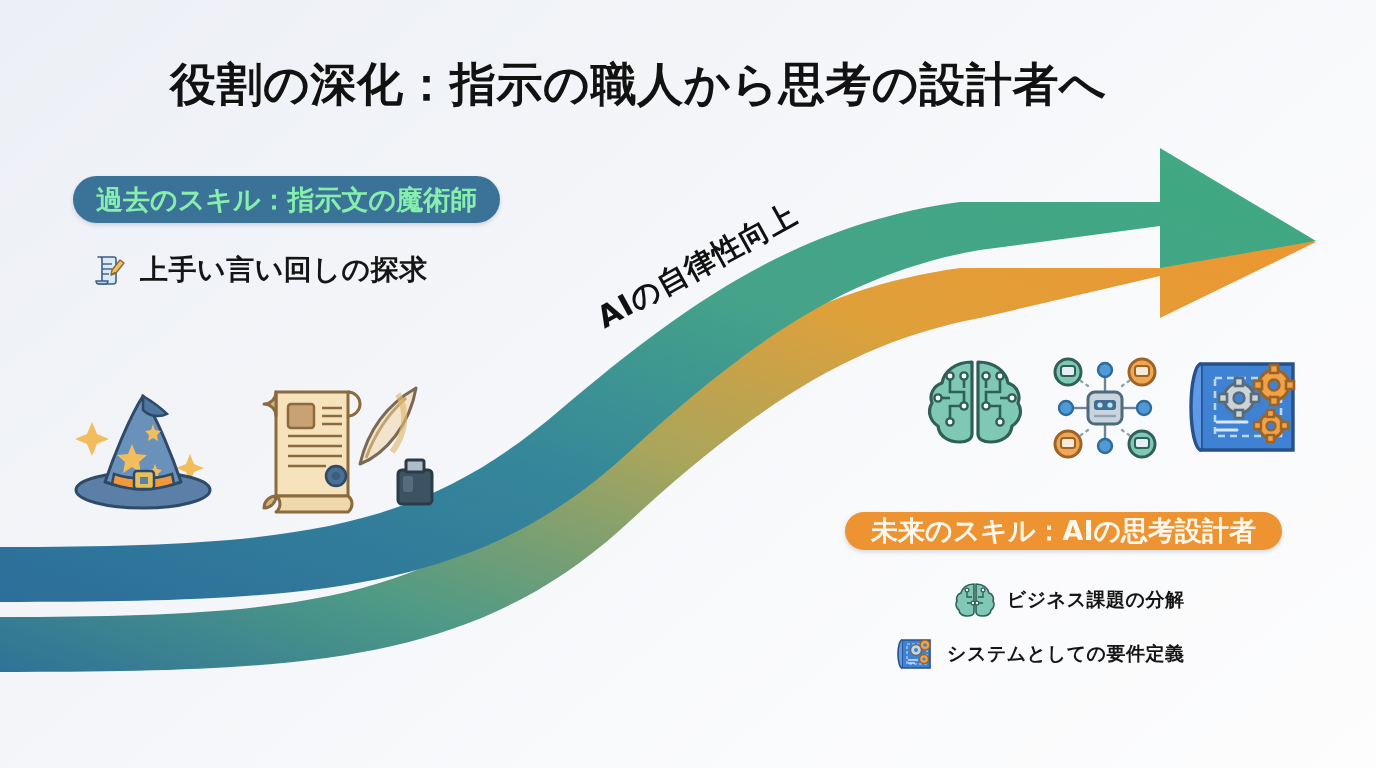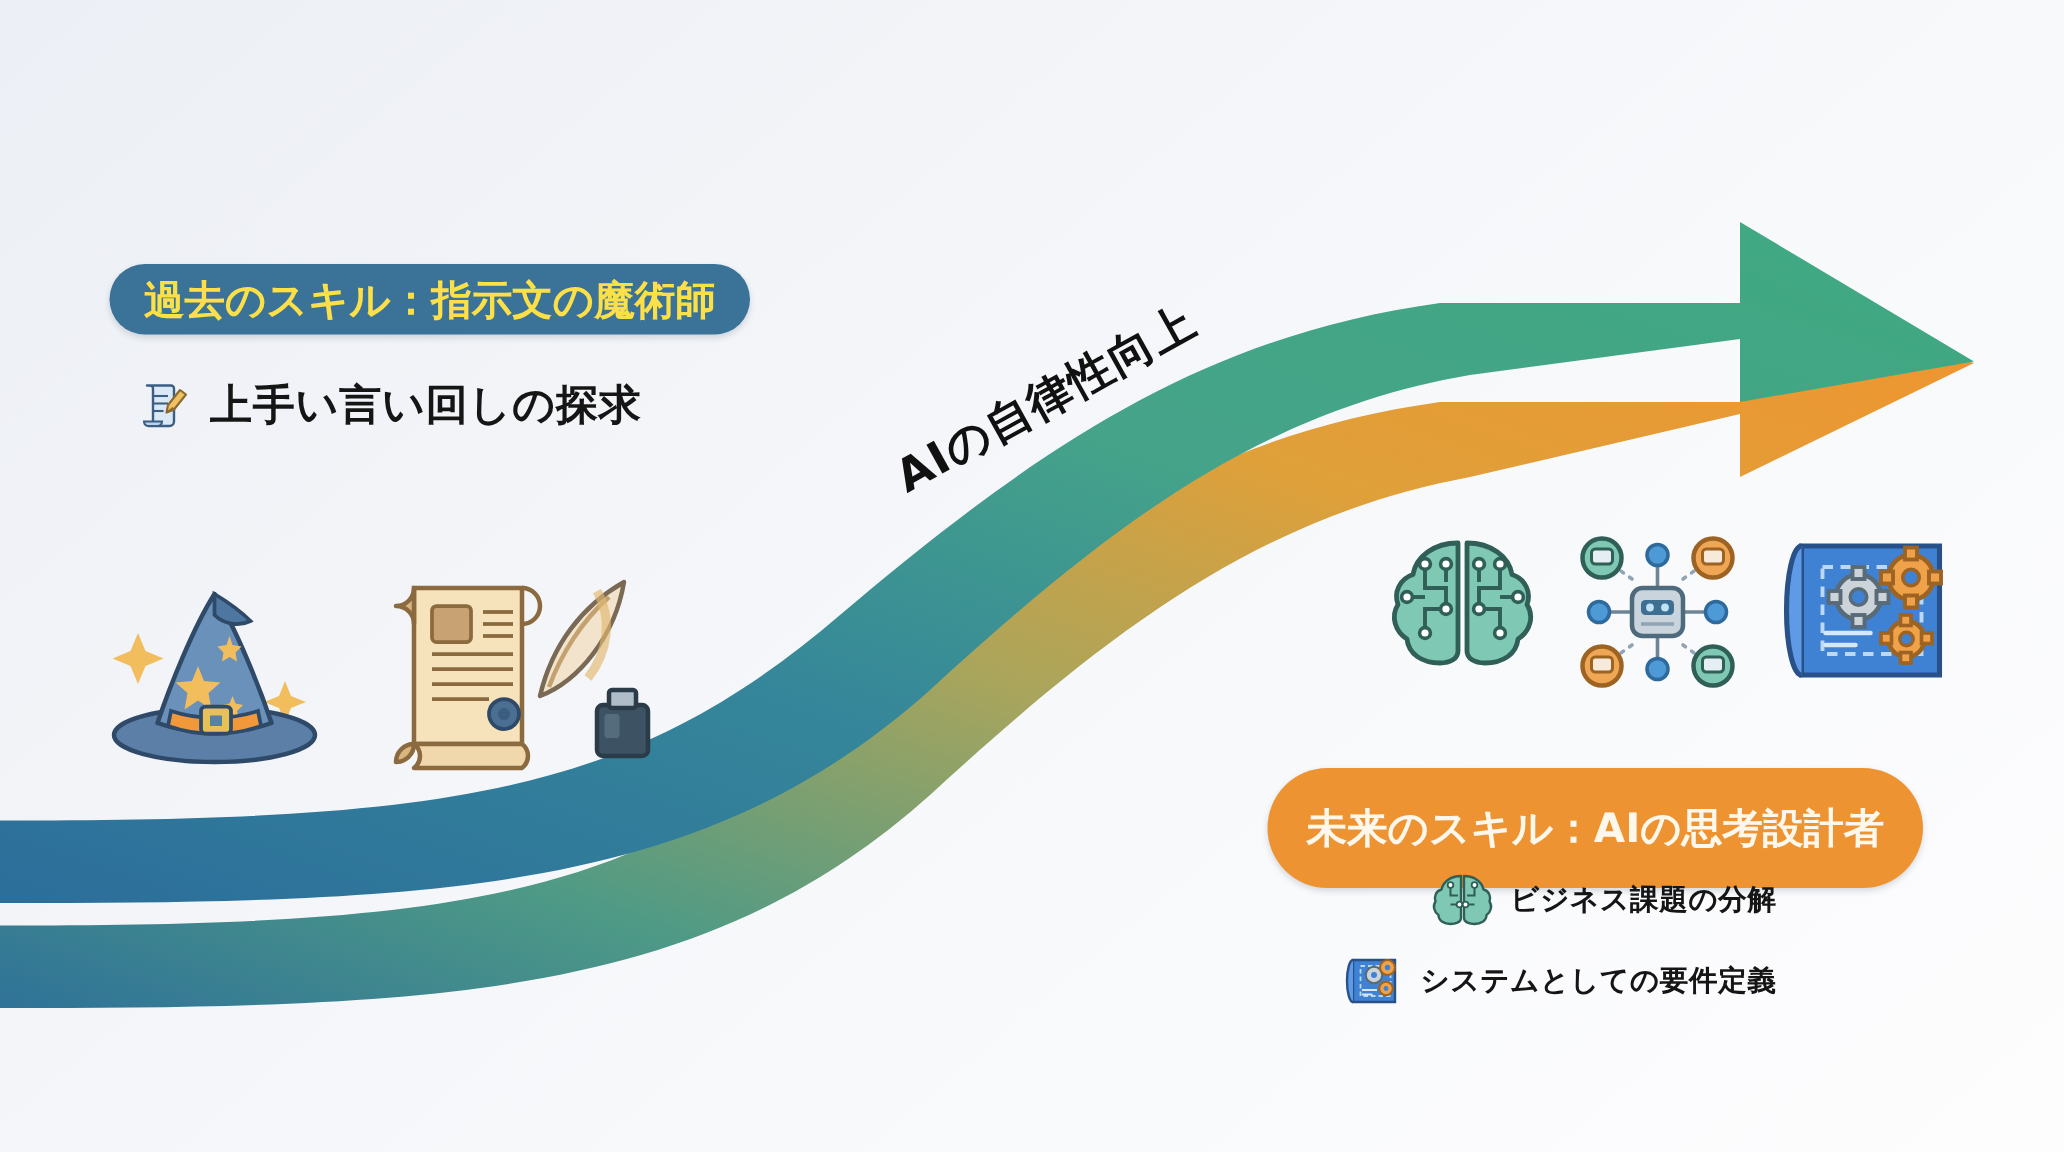--- a/index.html
+++ b/index.html
@@ -47,27 +47,27 @@
     font-weight: bold;
     white-space: nowrap;
     box-shadow: 0 2px 4px rgba(40,60,80,0.18);
   }
   #badge-past {
     left: 73px;
     top: 176px;
     height: 47px;
     padding: 0 23px;
     background: #3b7298;
-    color: #fde047;
+    color: #86efac;
   }
   #badge-future {
     left: 845px;
     top: 512px;
-    height: 50px;
-    padding: 15px 26px;
+    height: 38px;
+    padding: 0 26px;
     background: #ee9332;
     color: #fdf7ec;
     align-items: center;
   }
   
   .bullet-list {
     position: absolute;
   }
   #past-bullets { left: 86px; top: 248px; }
   #future-bullets { left: 893px; top: 578px; }
@@ -167,20 +167,21 @@
              L 1160,202
              L 1160,148
              L 1316,241
              L 1160,268
              L 1160,226
              L 980,250
              C 840,274 740,350 620,460
              C 470,594 300,602 0,602 Z" fill="url(#gradUpper)"></path>
   </svg>
 
+  <div id="page-title">役割の深化：指示の職人から思考の設計者へ</div>
 
   <div id="arrow-caption">AIの自律性向上</div>
 
   <div id="badge-past" class="pill">
     <span>過去のスキル：指示文の魔術師</span>
   </div>
 
   <div id="past-bullets" class="bullet-list">
 
     <div class="bullet-row">

